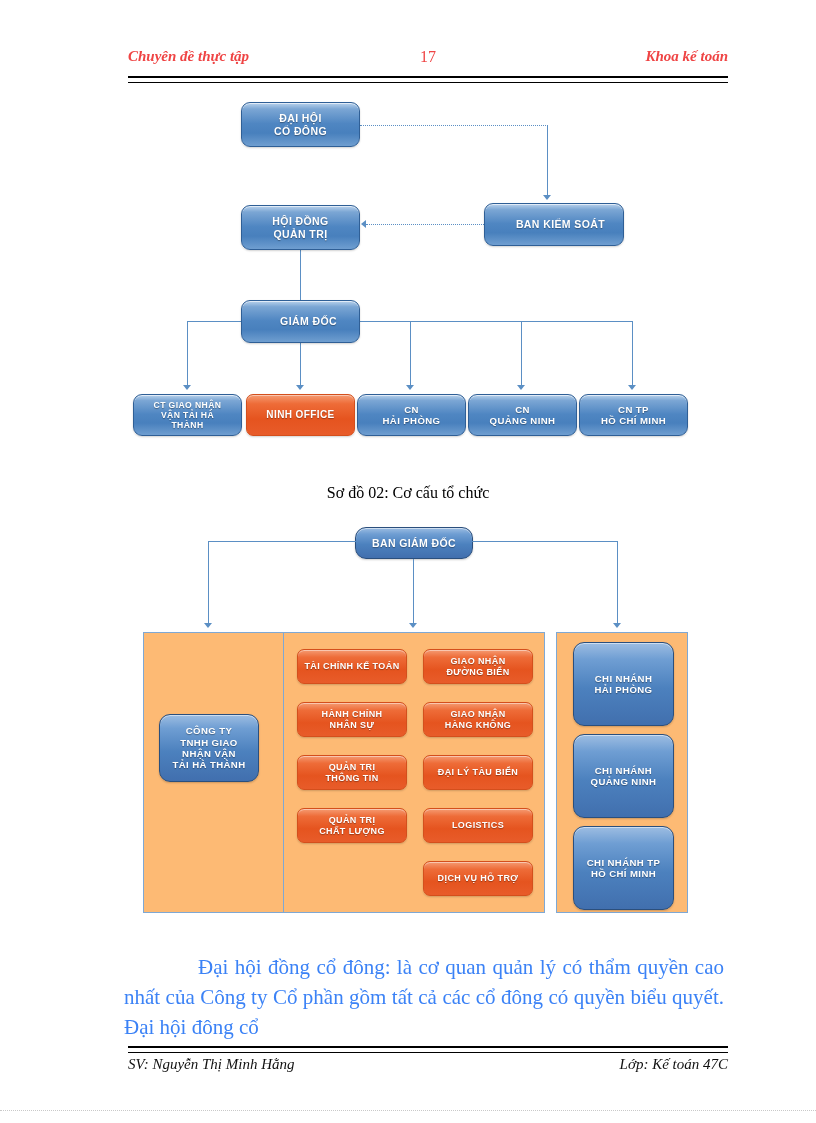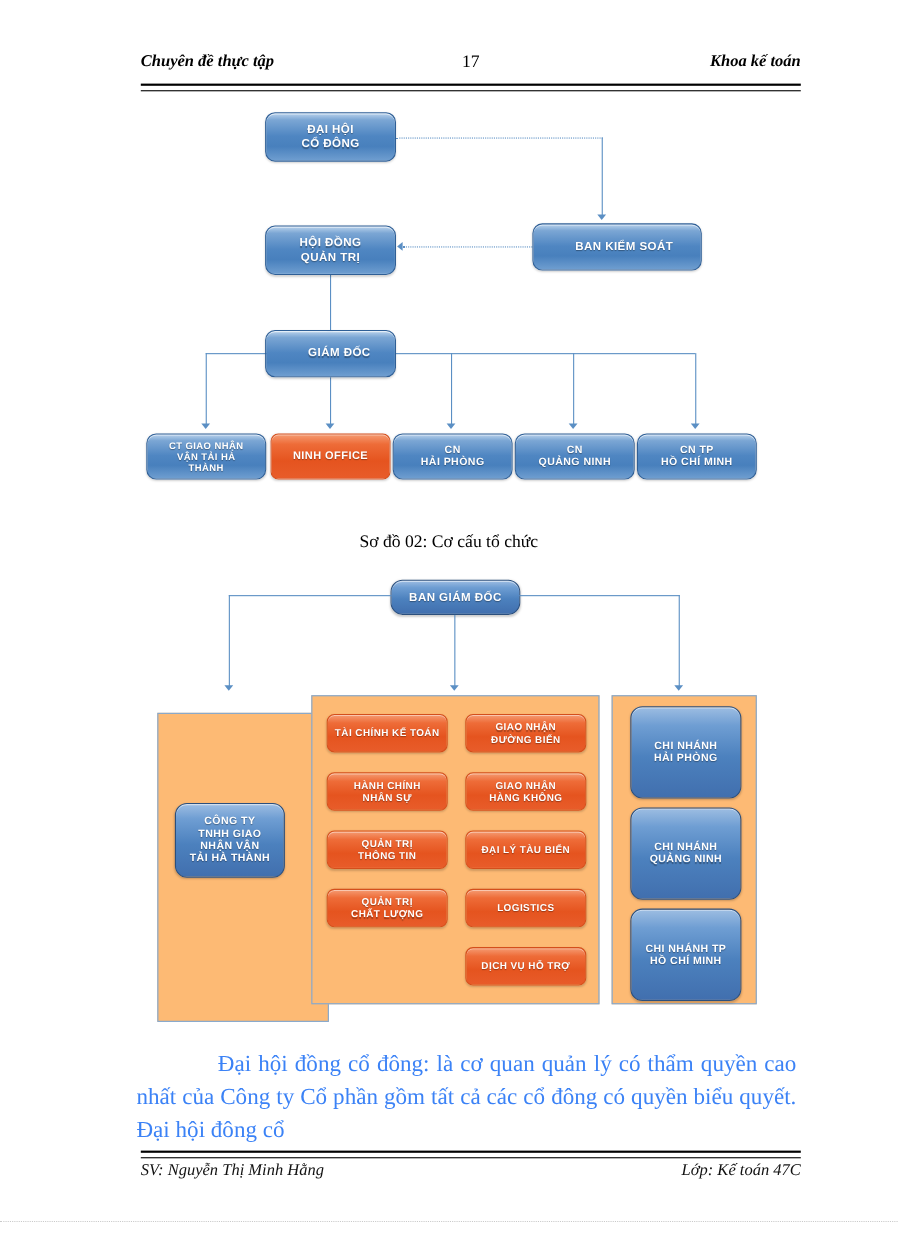--- a/index.html
+++ b/index.html
@@ -6,21 +6,21 @@
   body{
     width:816px;height:1123px;background:#ffffff;
     font-family:"Liberation Serif",serif;
     position:relative;overflow:hidden;
   }
   .page{position:absolute;left:0;top:0;width:816px;height:1123px;}
 
   
   .runhead{
     position:absolute;left:128px;top:48px;width:600px;height:26px;
-    font-style:italic;font-weight:bold;font-size:15px;color:#000000;
+    font-style:italic;font-weight:bold;font-size:15px;color:#ef4444;
   }
   .runhead .l{position:absolute;left:0;top:0;}
   .runhead .c{position:absolute;left:0;right:0;top:0;text-align:center;font-style:normal;font-weight:normal;font-size:16px;}
   .runhead .r{position:absolute;right:0;top:0;}
   .rule-top{
     position:absolute;left:128px;top:76px;width:600px;height:4px;
     border-top:2px solid #000;border-bottom:1px solid #000;
   }
   .rule-bot{
     position:absolute;left:128px;top:1046px;width:600px;height:4px;
@@ -123,21 +123,21 @@
     <div class="ln v" style="left:521px;top:321px;height:65px;"></div>
     <div class="ln v" style="left:632px;top:321px;height:65px;"></div>
     <div class="arrow-d" style="left:183px;top:385px;"></div>
     <div class="arrow-d" style="left:296px;top:385px;"></div>
     <div class="arrow-d" style="left:406px;top:385px;"></div>
     <div class="arrow-d" style="left:517px;top:385px;"></div>
     <div class="arrow-d" style="left:628px;top:385px;"></div>
 
     <div class="node blue" style="left:241px;top:102px;width:119px;height:45px;font-size:10.5px;">ĐẠI HỘI<br>CỔ ĐÔNG</div>
     <div class="node blue" style="left:241px;top:205px;width:119px;height:45px;font-size:10.5px;">HỘI ĐỒNG<br>QUẢN TRỊ</div>
-    <div class="node blue" style="left:484px;top:203px;width:154px;height:43px;font-size:10.5px;padding-left:13px;">BAN KIỂM SOÁT</div>
+    <div class="node blue" style="left:484px;top:203px;width:140px;height:43px;font-size:10.5px;padding-left:13px;">BAN KIỂM SOÁT</div>
     <div class="node blue" style="left:241px;top:300px;width:119px;height:43px;font-size:10.5px;padding-left:16px;">GIÁM ĐỐC</div>
 
     <div class="node blue" style="left:133px;top:394px;width:109px;height:42px;font-size:8.6px;">CT GIAO NHẬN<br>VẬN TẢI HÀ<br>THÀNH</div>
     <div class="node orange" style="left:246px;top:394px;width:109px;height:42px;font-size:10px;">NINH OFFICE</div>
     <div class="node blue" style="left:357px;top:394px;width:109px;height:42px;font-size:9.6px;">CN<br>HẢI PHÒNG</div>
     <div class="node blue" style="left:468px;top:394px;width:109px;height:42px;font-size:9.6px;">CN<br>QUẢNG NINH</div>
     <div class="node blue" style="left:579px;top:394px;width:109px;height:42px;font-size:9.6px;">CN TP<br>HỒ CHÍ MINH</div>
   </div>
 
   <div class="caption" style="top:484px;">Sơ đồ 02: Cơ cấu tổ chức</div>
@@ -148,21 +148,21 @@
 
     <div class="ln h" style="left:208px;top:541px;width:148px;"></div>
     <div class="ln h" style="left:472px;top:541px;width:146px;"></div>
     <div class="ln v" style="left:208px;top:541px;height:83px;"></div>
     <div class="ln v" style="left:413px;top:559px;height:65px;"></div>
     <div class="ln v" style="left:617px;top:541px;height:83px;"></div>
     <div class="arrow-d" style="left:204px;top:623px;"></div>
     <div class="arrow-d" style="left:409px;top:623px;"></div>
     <div class="arrow-d" style="left:613px;top:623px;"></div>
 
-    <div class="container-box" style="left:143px;top:648px;width:156px;height:281px;">
+    <div class="container-box" style="left:143px;top:632px;width:156px;height:281px;">
       <div class="node blue2" style="left:15px;top:81px;width:100px;height:68px;font-size:9.6px;">CÔNG TY<br>TNHH GIAO<br>NHẬN VẬN<br>TẢI HÀ THÀNH</div>
     </div>
 
     <div class="container-box" style="left:283px;top:632px;width:262px;height:281px;">
 
       <div class="node orange" style="left:13px;top:16px;width:110px;height:35px;font-size:9px;">TÀI CHÍNH KẾ TOÁN</div>
       <div class="node orange" style="left:13px;top:69px;width:110px;height:35px;font-size:9px;">HÀNH CHÍNH<br>NHÂN SỰ</div>
       <div class="node orange" style="left:13px;top:122px;width:110px;height:35px;font-size:9px;">QUẢN TRỊ<br>THÔNG TIN</div>
       <div class="node orange" style="left:13px;top:175px;width:110px;height:35px;font-size:9px;">QUẢN TRỊ<br>CHẤT LƯỢNG</div>
 

